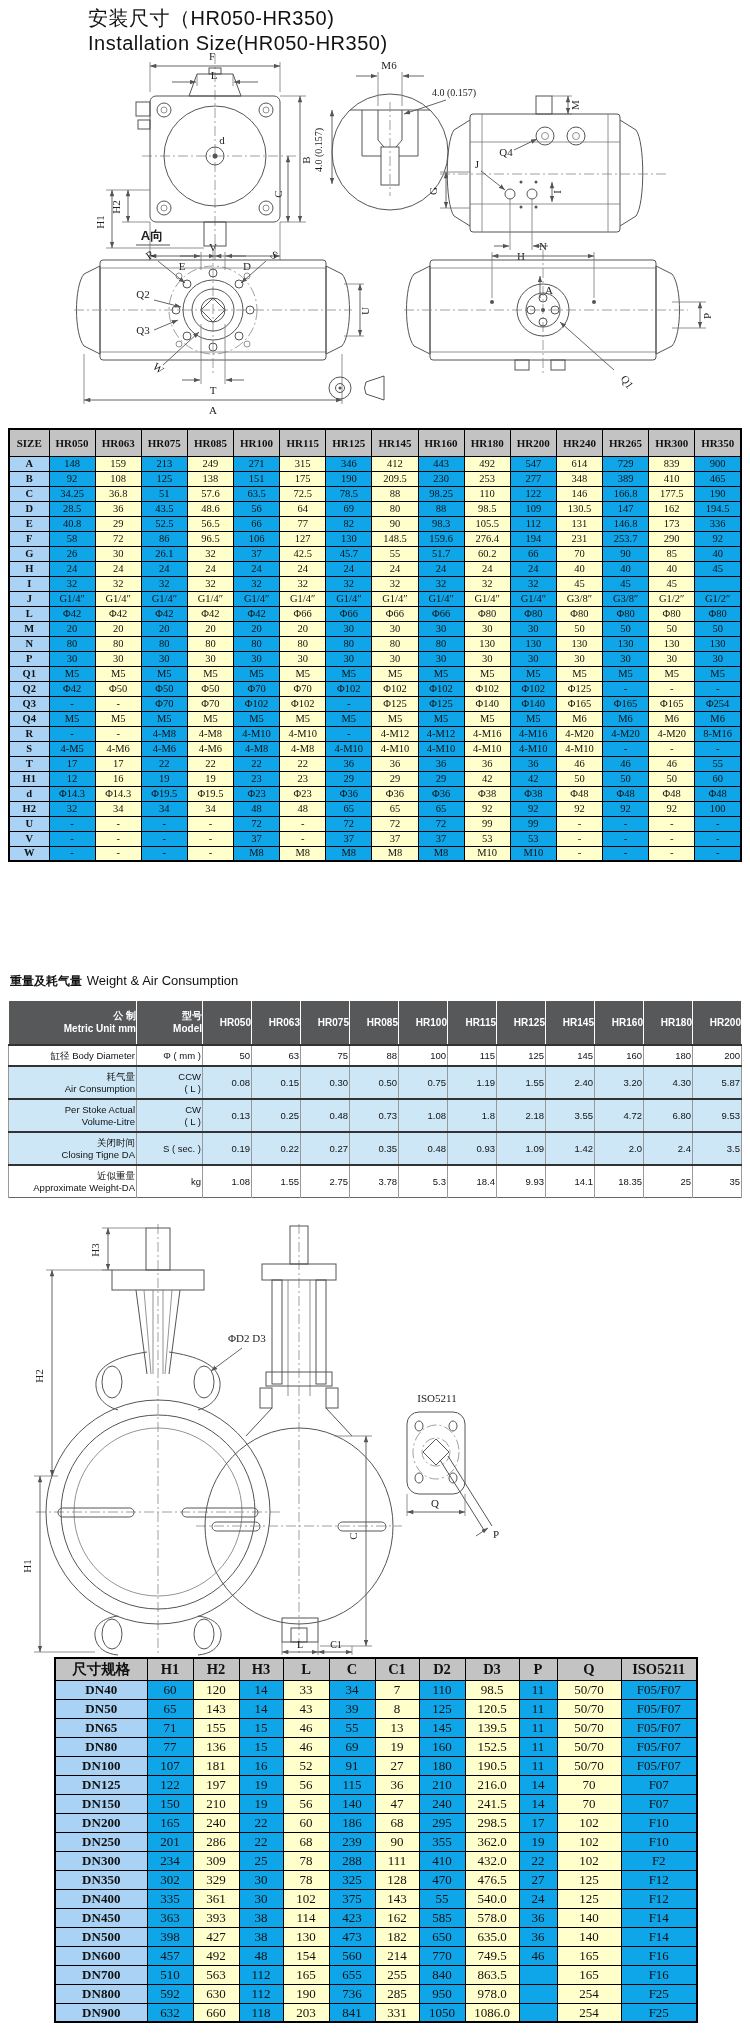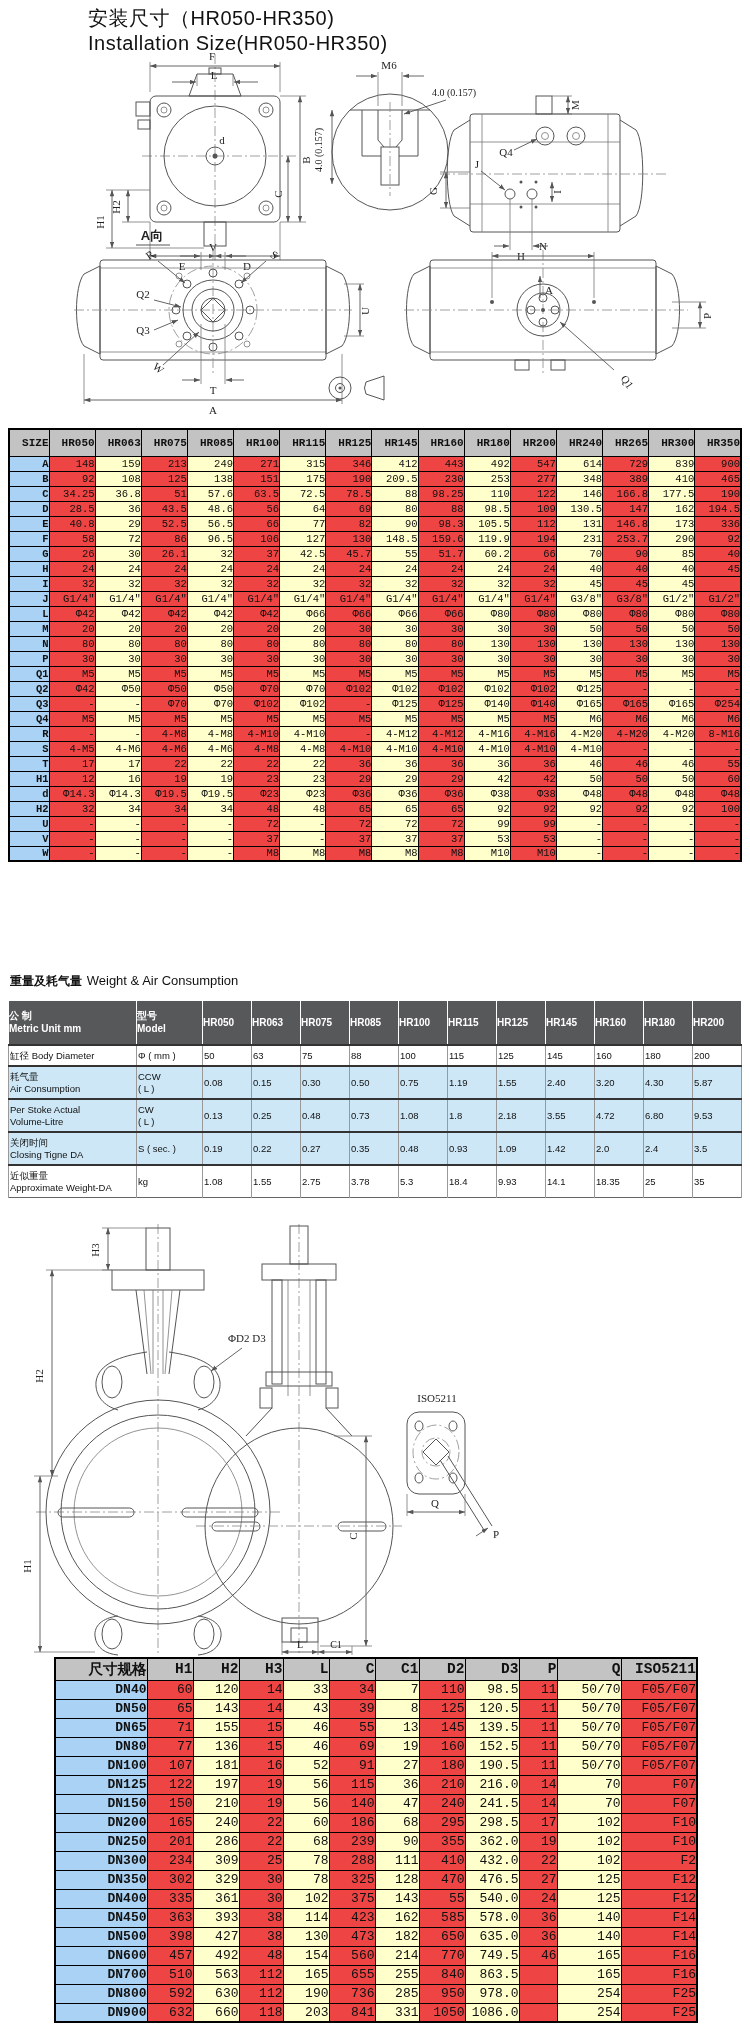--- a/index.html
+++ b/index.html
@@ -17,33 +17,33 @@
 svg{display:block}
 svg text{font-family:"Liberation Serif",serif;font-size:11px;fill:#222}
 svg .zh{font-family:"Liberation Sans",sans-serif;font-weight:bold;font-size:13px}
 svg .sm{font-size:10px}
 .ln{stroke:#555;fill:none;stroke-width:1}
 .thin{stroke:#777;fill:none;stroke-width:.8}
 .cl{stroke:#888;fill:none;stroke-width:.8;stroke-dasharray:10 3 2 3}
 .dim{stroke:#555;fill:none;stroke-width:.9}
 
 table{border-collapse:collapse;table-layout:fixed}
-.dimtable{font-family:Liberation Mono, monospace;text-align:right;border:2px solid #000;background:#ef4444}
+.dimtable{font-family:Liberation Serif, serif;text-align:center;border:2px solid #000;background:#0ea5e9}
 .dimtable th,.dimtable td{border:1px solid #000;white-space:nowrap;overflow:hidden}
 .dimtable th{background:#c3c3c3;font-weight:bold}
 .dimtable td.lbl{background:#a9d2f4;font-weight:bold}
 .dimtable td.alt{background:#ffffcb}
 #size-table{left:8px;top:428px;width:734px;font-size:10.5px}
 #size-table th{height:27px;font-size:11px}
 #size-table td{height:15px;line-height:12px}
 #dn-table{left:54px;top:1657px;width:642px;font-size:13px}
 #dn-table th{height:22px;font-size:14.5px}
 #dn-table td{height:19px;line-height:15px}
 
-#weight-table{left:8px;top:1000px;width:734px;font-size:9.5px;text-align:left;
+#weight-table{left:8px;top:1000px;width:734px;font-size:9.5px;text-align:right;
   font-family:"Liberation Sans",sans-serif;border:1px solid #666}
 #weight-table th{background:#57585a;color:#fff;font-weight:bold;font-size:10px;
   height:44px;border:1px solid #fff;line-height:13px}
 #weight-table td{border-left:1px solid #999;border-right:1px solid #999;
   border-top:2px solid #333;padding:4px 1px;line-height:11.5px}
 #weight-table tr.blue td{background:#cde7f6}
 </style>
 </head>
 <body>
 
@@ -423,21 +423,21 @@
         <td class="lbl">F</td>
         <td>58</td>
         <td class="alt">72</td>
         <td>86</td>
         <td class="alt">96.5</td>
         <td>106</td>
         <td class="alt">127</td>
         <td>130</td>
         <td class="alt">148.5</td>
         <td>159.6</td>
-        <td class="alt">119.9</td>
+        <td class="alt">276.4</td>
         <td>194</td>
         <td class="alt">231</td>
         <td>253.7</td>
         <td class="alt">290</td>
         <td>92</td>
       </tr>
       <tr>
         <td class="lbl">G</td>
         <td>26</td>
         <td class="alt">30</td>

